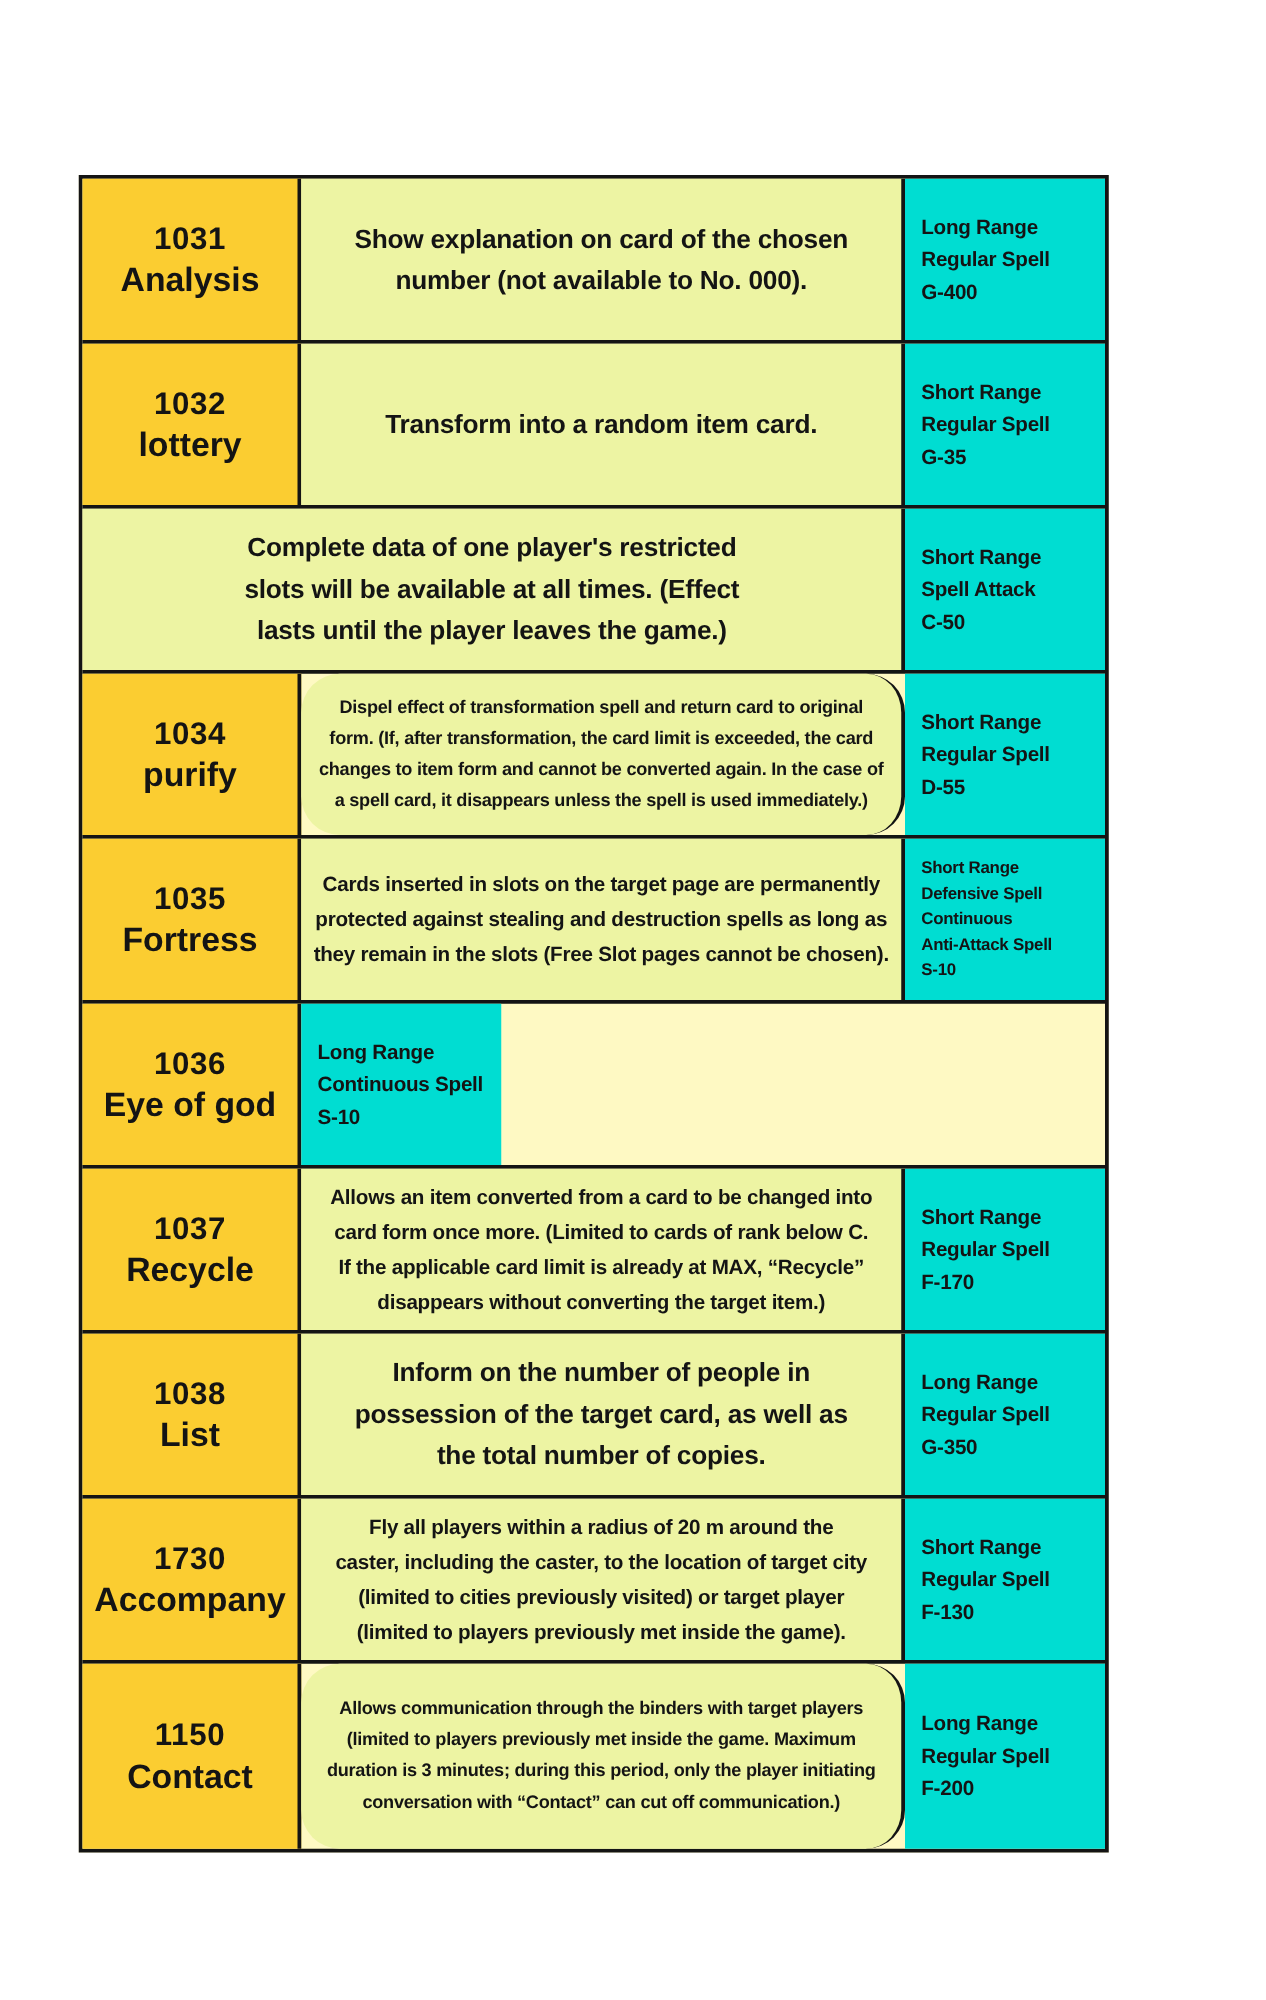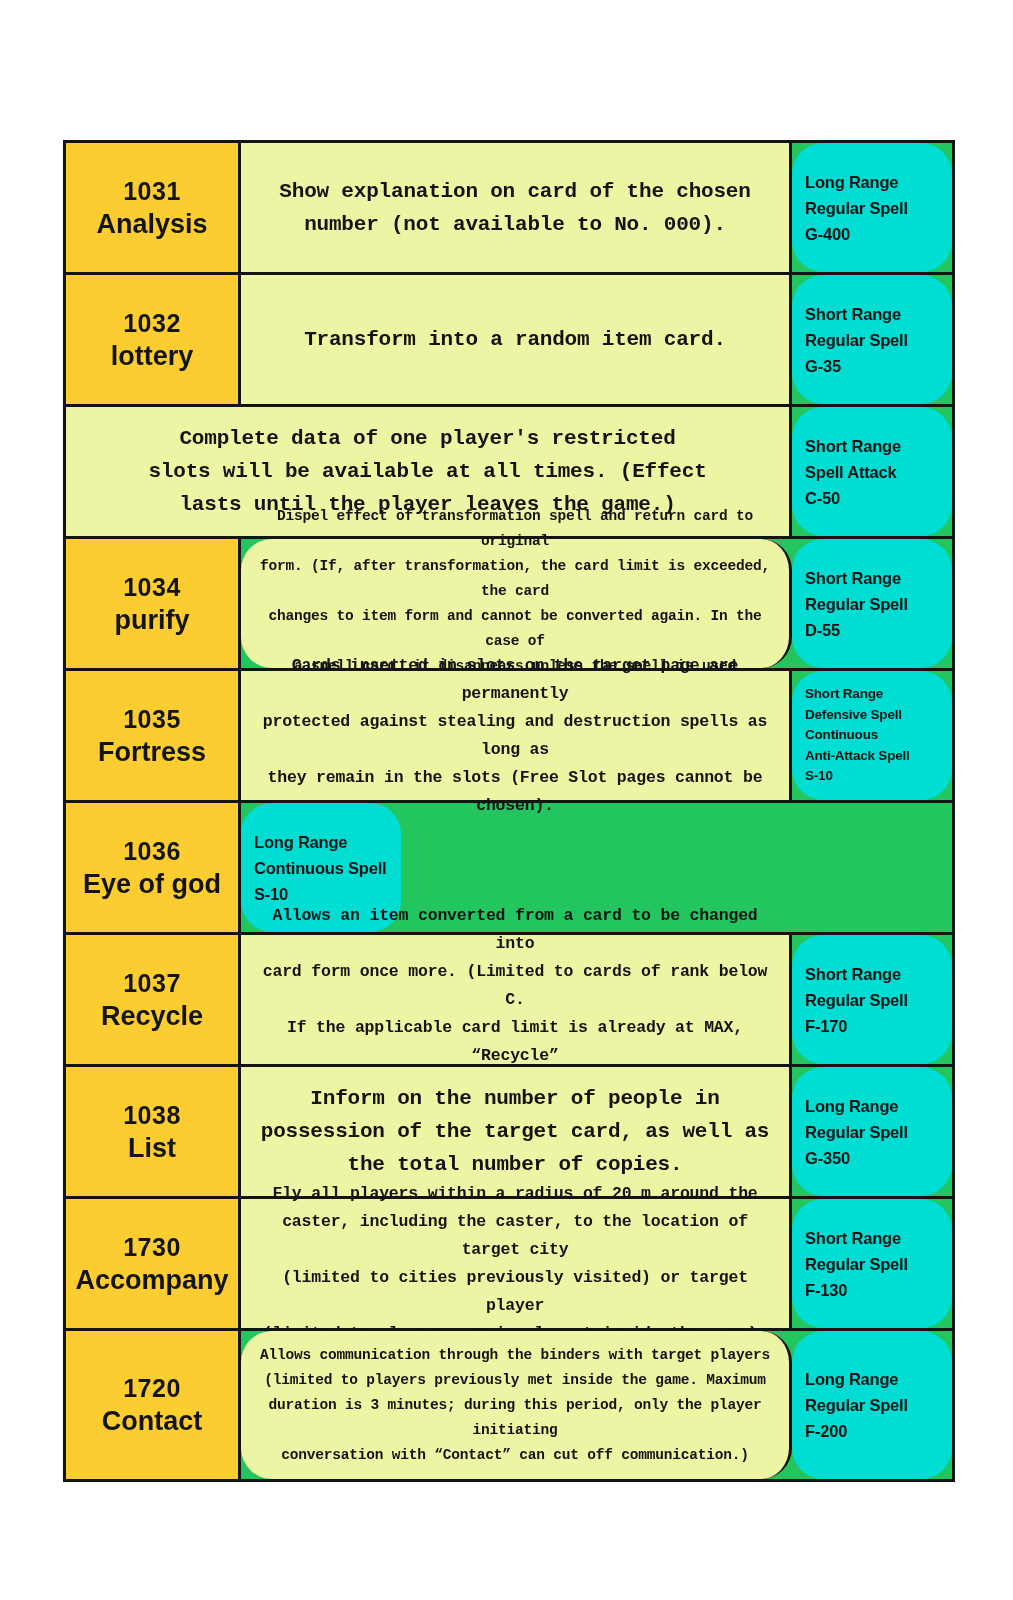--- a/index.html
+++ b/index.html
@@ -15,27 +15,27 @@
   .page {
     position: relative;
     width: 1013px;
     height: 1600px;
     background: #ffffff;
   }
   .spell-table {
     position: absolute;
     left: 63px;
     top: 140px;
-    width: 892px;
+    width: 824px;
     height: 1342px;
     box-sizing: border-box;
     border: 3px solid #141414;
     display: flex;
     flex-direction: column;
-    background: #22c55e;
+    background: #fef9c3;
   }
   .row {
     display: flex;
     flex: 0 0 auto;
     height: 132px;
     box-sizing: border-box;
     border-bottom: 3px solid #141414;
   }
   .row:last-child {
     border-bottom: none;
@@ -64,35 +64,33 @@
   
   .c2 {
     flex: 1 1 auto;
     background: #edf4a3;
     border-right: 3px solid #141414;
     align-items: center;
     text-align: center;
     white-space: pre-line;
     padding: 0 8px;
     letter-spacing: -0.2px;
-    font-family: Liberation Mono, monospace;
   }
   
   .c3 {
     width: 160px;
     flex: 0 0 160px;
     background: #00ddd2;
     padding-left: 13px;
     padding-right: 4px;
     white-space: pre-line;
     font-size: 16.5px;
     line-height: 26px;
     letter-spacing: -0.2px;
     text-align: left;
-    border-radius: 31px;
   }
   
   .row:nth-child(1) .c2,
   .row:nth-child(2) .c2,
   .row:nth-child(3) .c2,
   .row:nth-child(8) .c2 { font-size: 21px; line-height: 33px; }
   .row:nth-child(5) .c2,
   .row:nth-child(6) .c2,
   .row:nth-child(7) .c2,
   .row:nth-child(9) .c2 { font-size: 16.5px; line-height: 28px; }
@@ -214,21 +212,21 @@
 caster, including the caster, to the location of target city
 (limited to cities previously visited) or target player
 (limited to players previously met inside the game).</div>
       <div class="cell c3">Short Range
 Regular Spell
 F-130</div>
     </div>
 
     <div class="row">
       <div class="cell c1">
-        <div class="num">1720</div>
+        <div class="num">1150</div>
         <div class="nm">Contact</div>
       </div>
       <div class="cell c2">Allows communication through the binders with target players
 (limited to players previously met inside the game. Maximum
 duration is 3 minutes; during this period, only the player initiating
 conversation with “Contact” can cut off communication.)</div>
       <div class="cell c3">Long Range
 Regular Spell
 F-200</div>
     </div>

